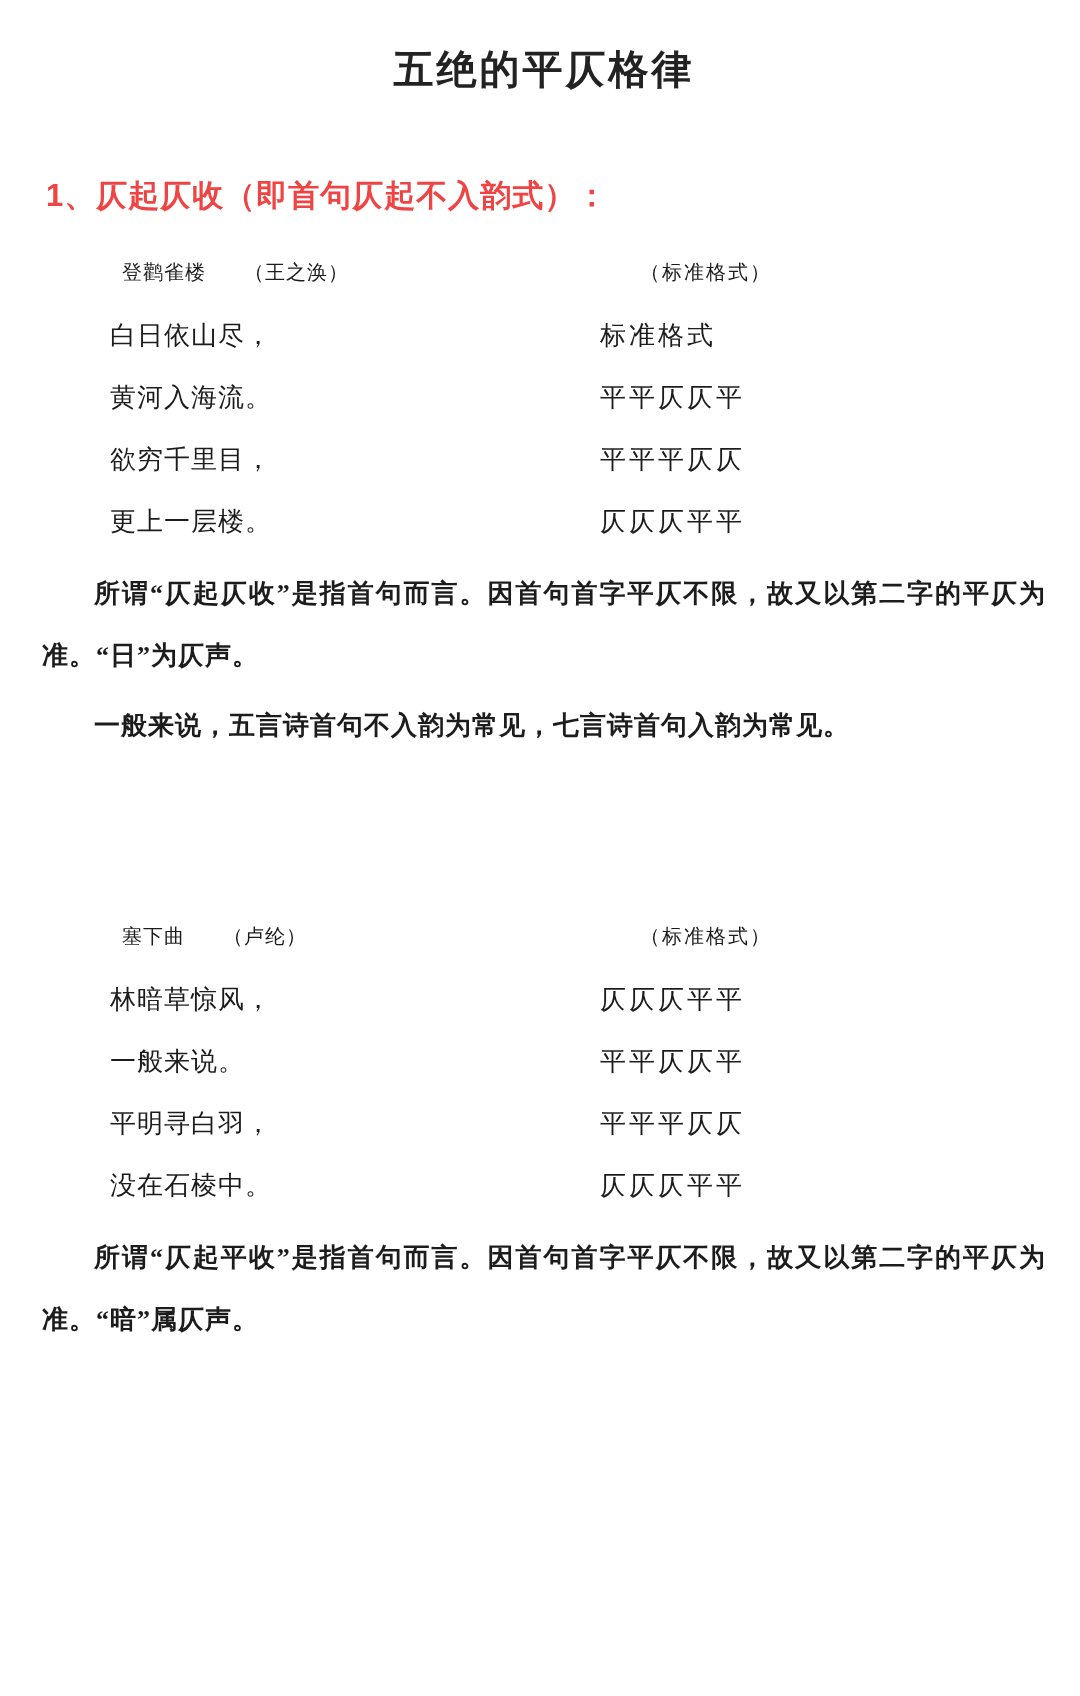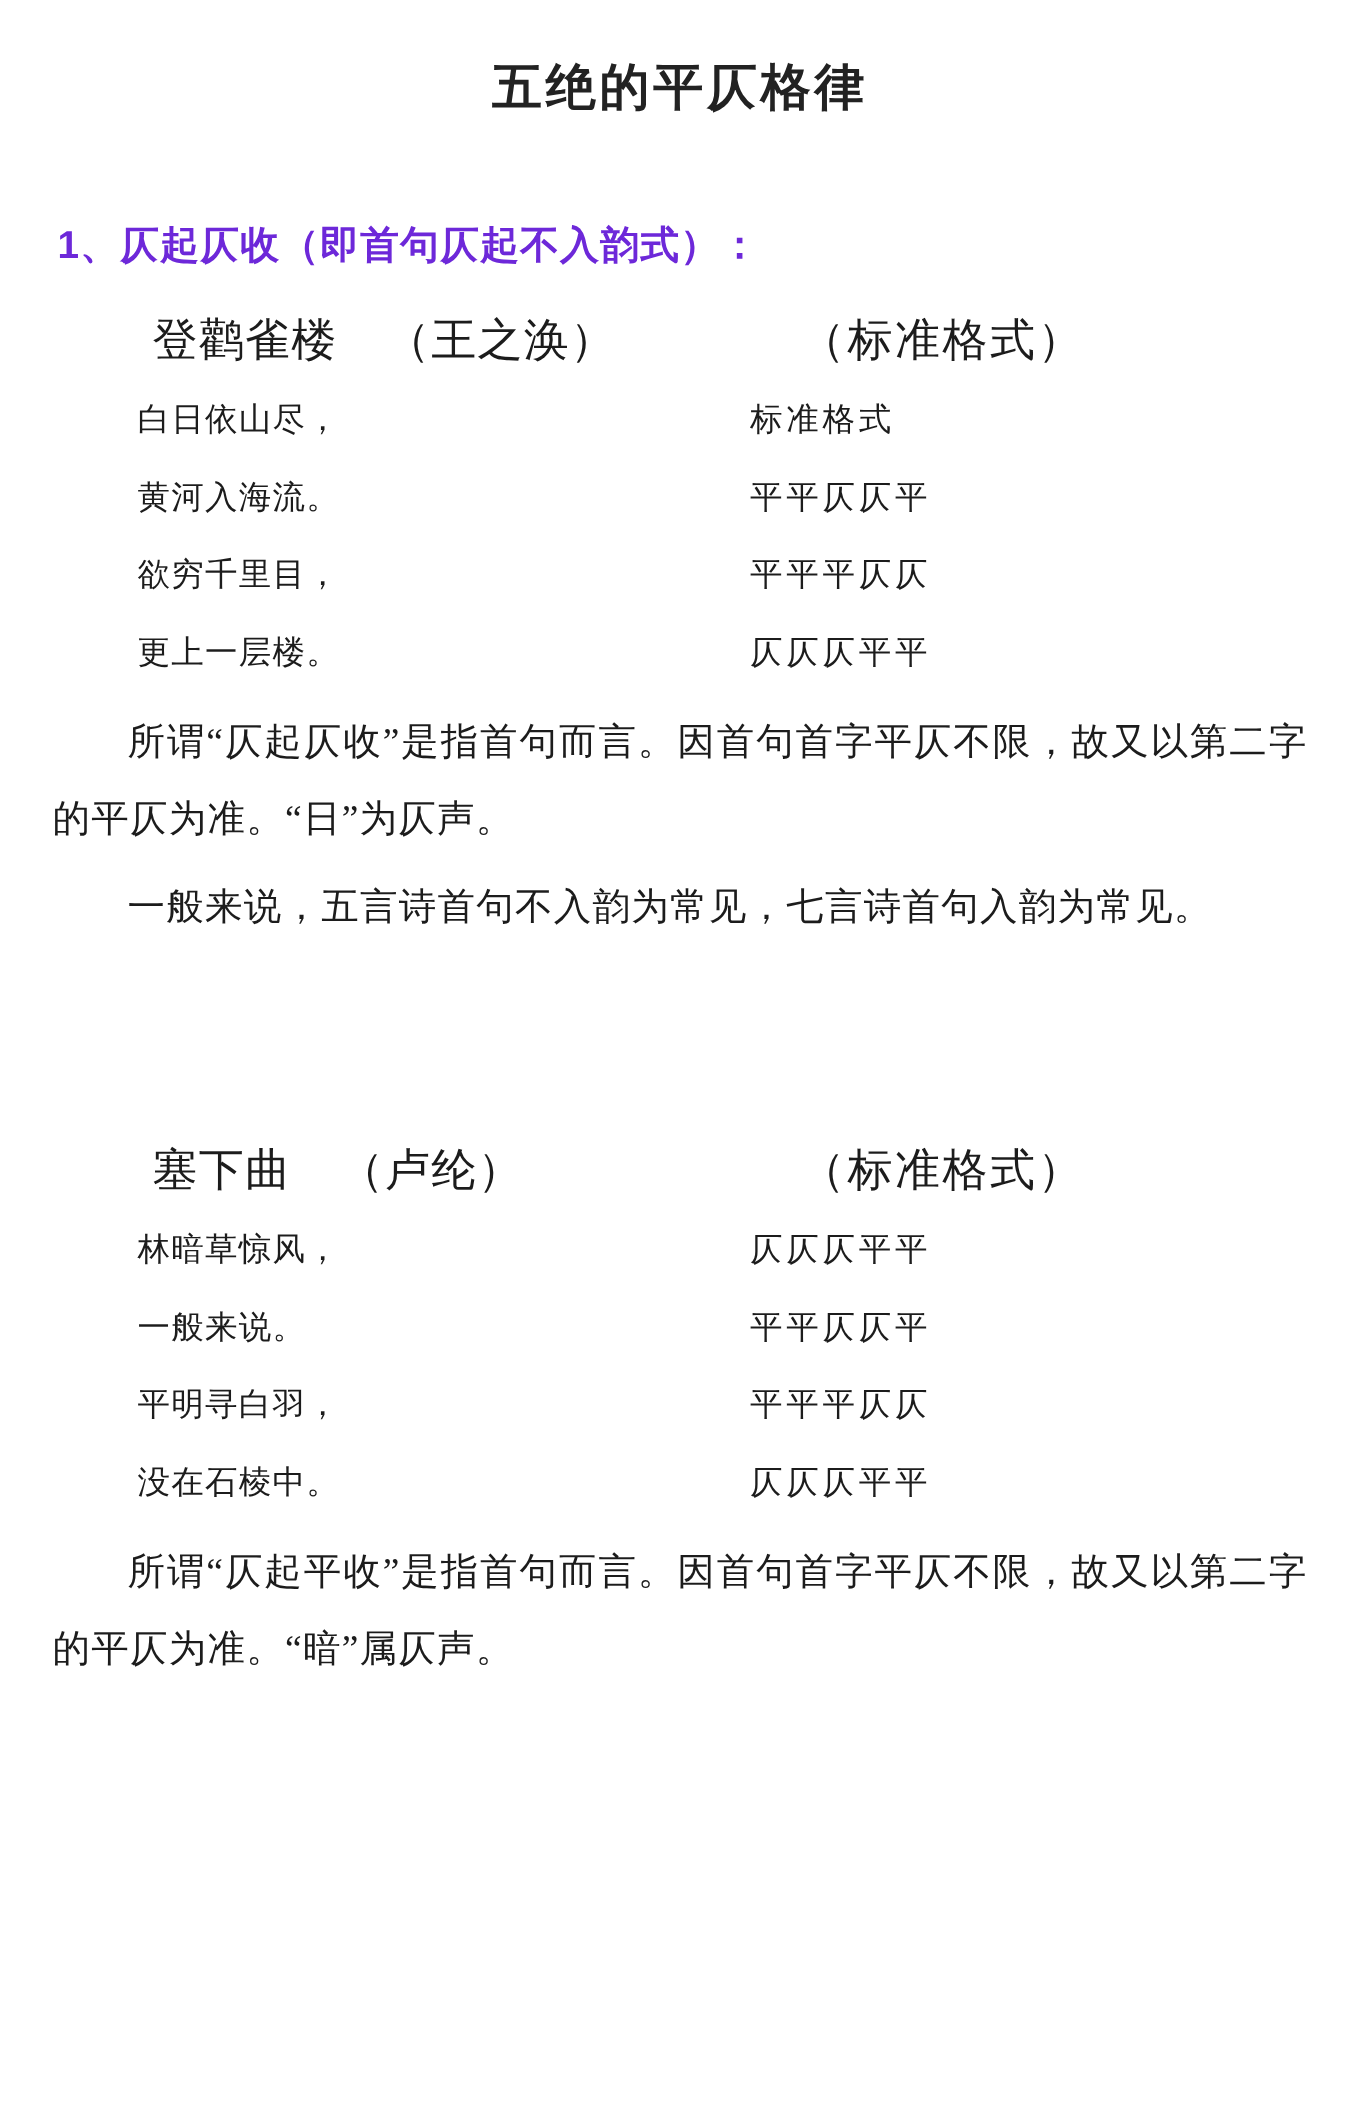--- a/index.html
+++ b/index.html
@@ -28,30 +28,30 @@
     font-size: 40px;
     letter-spacing: 3px;
     color: #222;
   }
   .section-heading {
     margin: 0 0 34px 6px;
     font-family: "Liberation Sans", sans-serif;
     font-weight: 700;
     font-size: 31px;
     letter-spacing: 1px;
-    color: #6d28d9;
+    color: #ef4444;
   }
   .section-2 {
     margin-top: 158px;
   }
   .poem-header {
     position: relative;
     margin: 0 0 22px 0;
     padding-left: 82px;
-    font-size: 36px;
+    font-size: 20px;
     line-height: 42px;
     letter-spacing: 1px;
   }
   .poem-author {
     margin-left: 38px;
   }
   .format-label {
     position: absolute;
     left: 556px;
     top: 0;
@@ -67,25 +67,26 @@
     letter-spacing: 1px;
   }
   .pattern {
     position: absolute;
     left: 560px;
     top: 0;
     letter-spacing: 3px;
   }
   .para {
     margin: 8px 2px 0 2px;
-    font-size: 30px;
+    font-size: 26px;
     line-height: 62px;
     text-indent: 2em;
     text-align: justify;
     letter-spacing: 1px;
+    font-weight: bold;
   }
 </style>
 </head>
 <body>
 
 <div class="page">
 
   <h1 class="doc-title">五绝的平仄格律</h1>
 
   <section class="section section-1">

